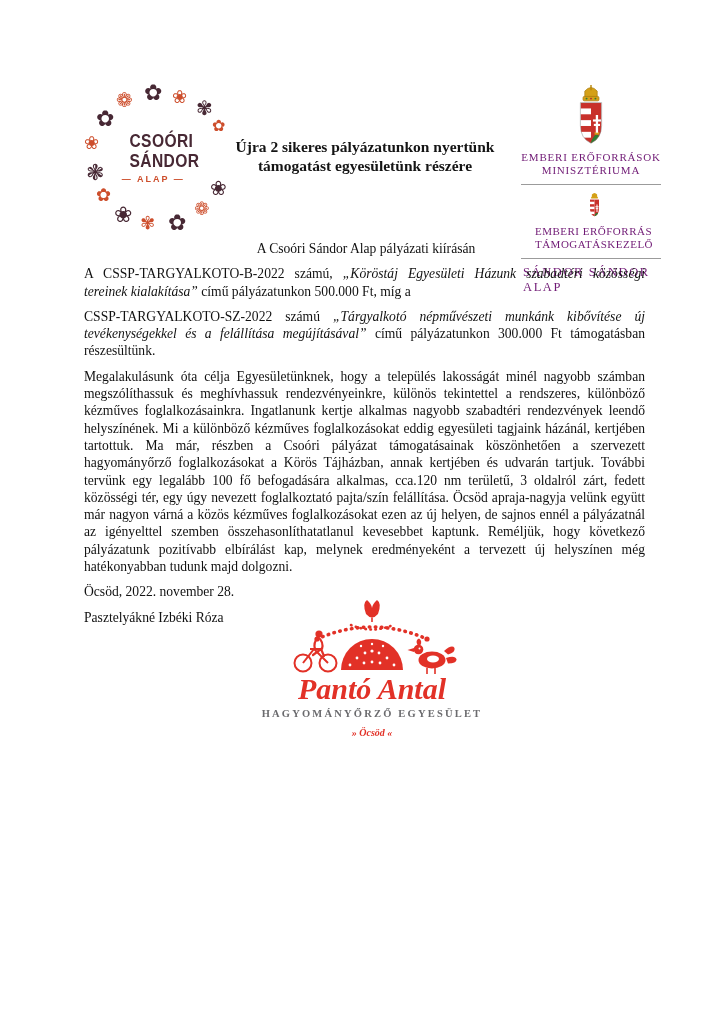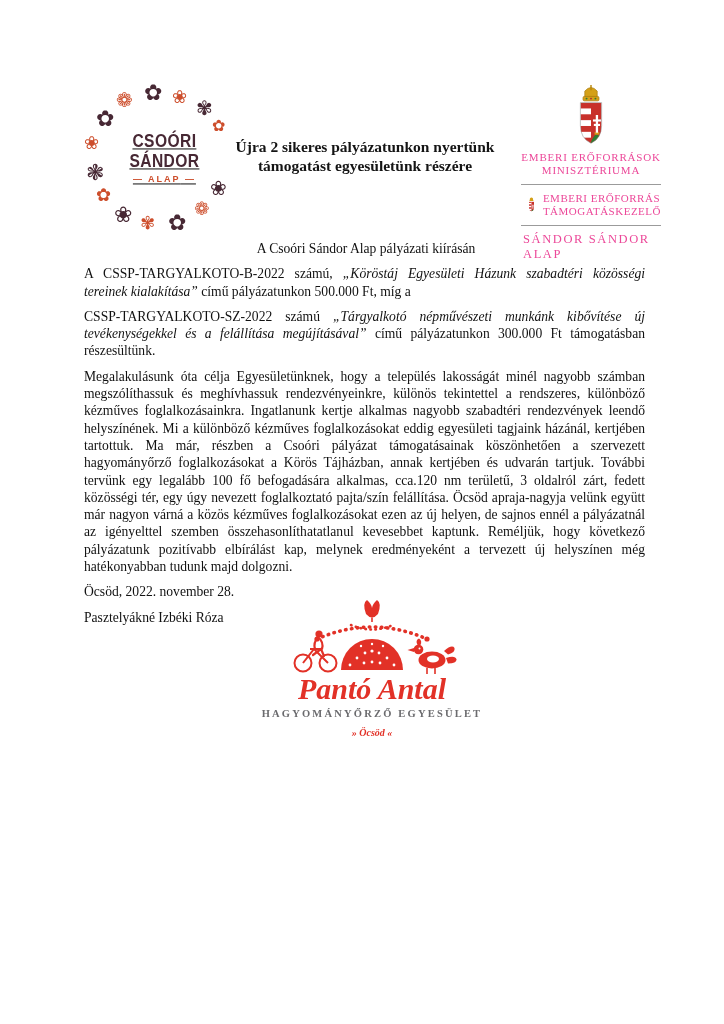--- a/index.html
+++ b/index.html
@@ -4,45 +4,45 @@
 <style>
   html,body { margin:0; padding:0; background:#ffffff; }
   .page {
     position:relative; width:724px; height:1024px; background:#ffffff;
     font-family:"Liberation Serif", serif; color:#111; overflow:hidden;
   }
 
   
   .csoori-logo { position:absolute; left:86px; top:84px; width:150px; height:150px; }
   .fl { position:absolute; line-height:1; font-family:"DejaVu Sans", sans-serif; }
-  .csoori-text { position:absolute; left:50%; top:50%; transform:translate(-46%,-52%); text-align:center; white-space:nowrap;text-decoration:underline; }
+  .csoori-text { position:absolute; left:50%; top:50%; transform:translate(-46%,-52%); text-align:left; white-space:nowrap; }
   .csoori-line {
     font-family:"Liberation Sans", sans-serif; font-weight:bold;
     font-size:19px; line-height:20px; color:#472834; letter-spacing:0.5px;
     transform:scaleX(0.82);
   }
   .csoori-alap {
     font-family:"Liberation Sans", sans-serif; font-weight:bold;
     font-size:9px; letter-spacing:2px; color:#cd4e2c; margin-top:3px;
   }
   .csoori-alap::before { content:"— "; }
   .csoori-alap::after  { content:" —"; }
 
   
   .doc-title {
     position:absolute; left:212px; top:137px; width:306px; text-align:center;
     font-weight:bold; font-size:15.5px; line-height:19px; color:#141414;
   }
 
   
-  .gov-block { position:absolute; left:521px; top:84px; width:140px; color:#ec4899; }
+  .gov-block { position:absolute; left:521px; top:84px; width:140px; color:#701a75; }
   .arms-big { display:block; margin:0 auto; }
   .ministry-name { text-align:center; font-size:11px; line-height:13px; letter-spacing:0.8px; margin-top:5px; }
   .gov-divider { border:none; border-top:1px solid #9b9b9b; margin:7px 0 6px 0; width:140px; }
-  .kezelo-row { display:flex; align-items:center; gap:7px; padding-left:6px; }
+  .kezelo-row { display:flex; align-items:center; gap:7px; padding-left:6px;flex-direction:column; }
   .kezelo-name { text-align:left; font-size:11px; line-height:13px; letter-spacing:0.5px; }
   .csoori-alap-label { text-align:left; font-size:12.5px; letter-spacing:1.6px; padding-left:2px; }
 
   
   .body-text { position:absolute; left:84px; top:240px; width:561px; font-size:13.6px; line-height:17.3px; }
   .body-text p { margin:0 0 8px 0; text-align:justify; }
   .body-text p.intro { text-align:center; padding-left:3px; }
   .body-text p.date-line, .body-text p.signature { text-align:left; }
   .body-text p.date-line { margin-top:3px; }
   .quote-italic { font-style:italic; }

